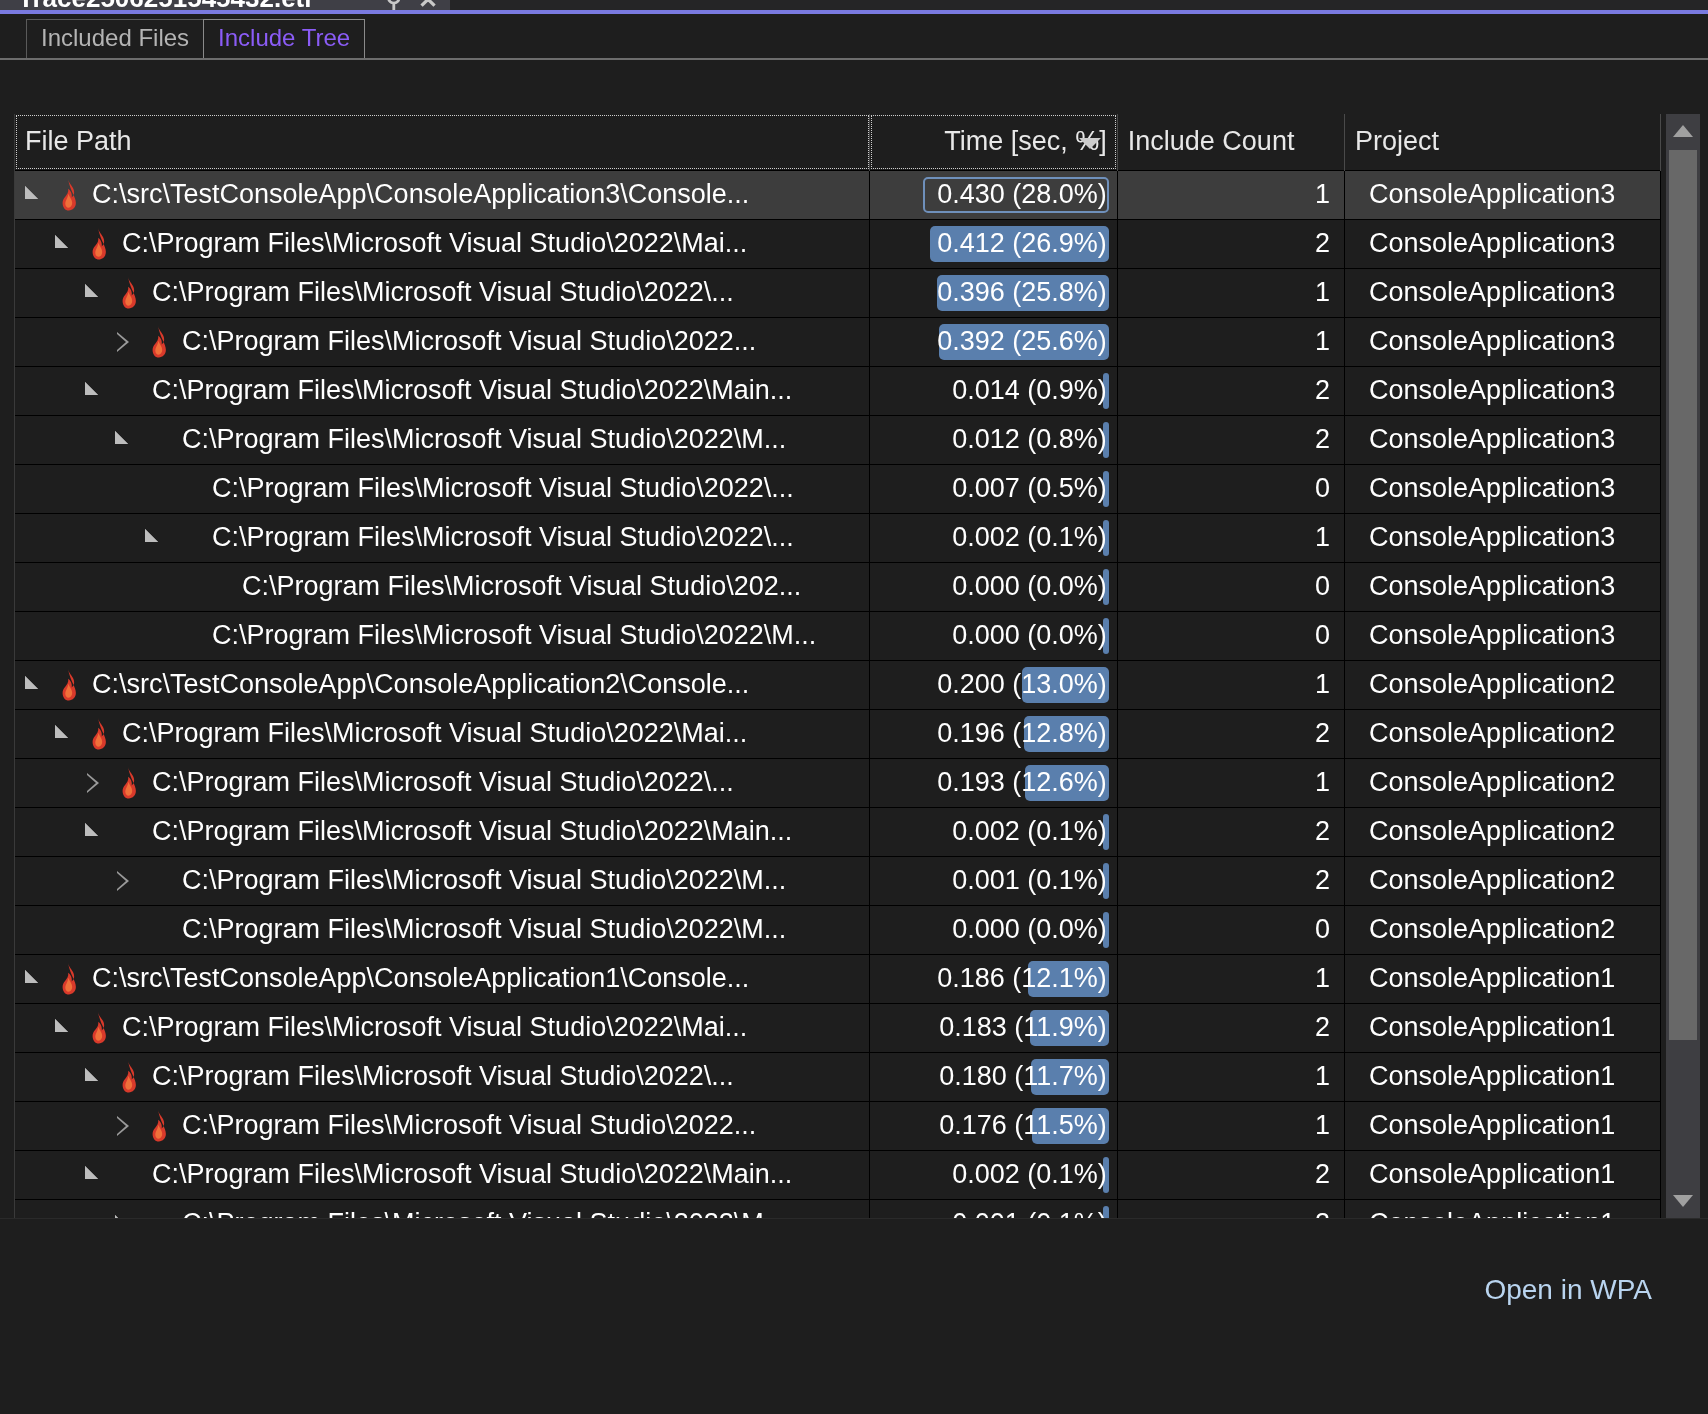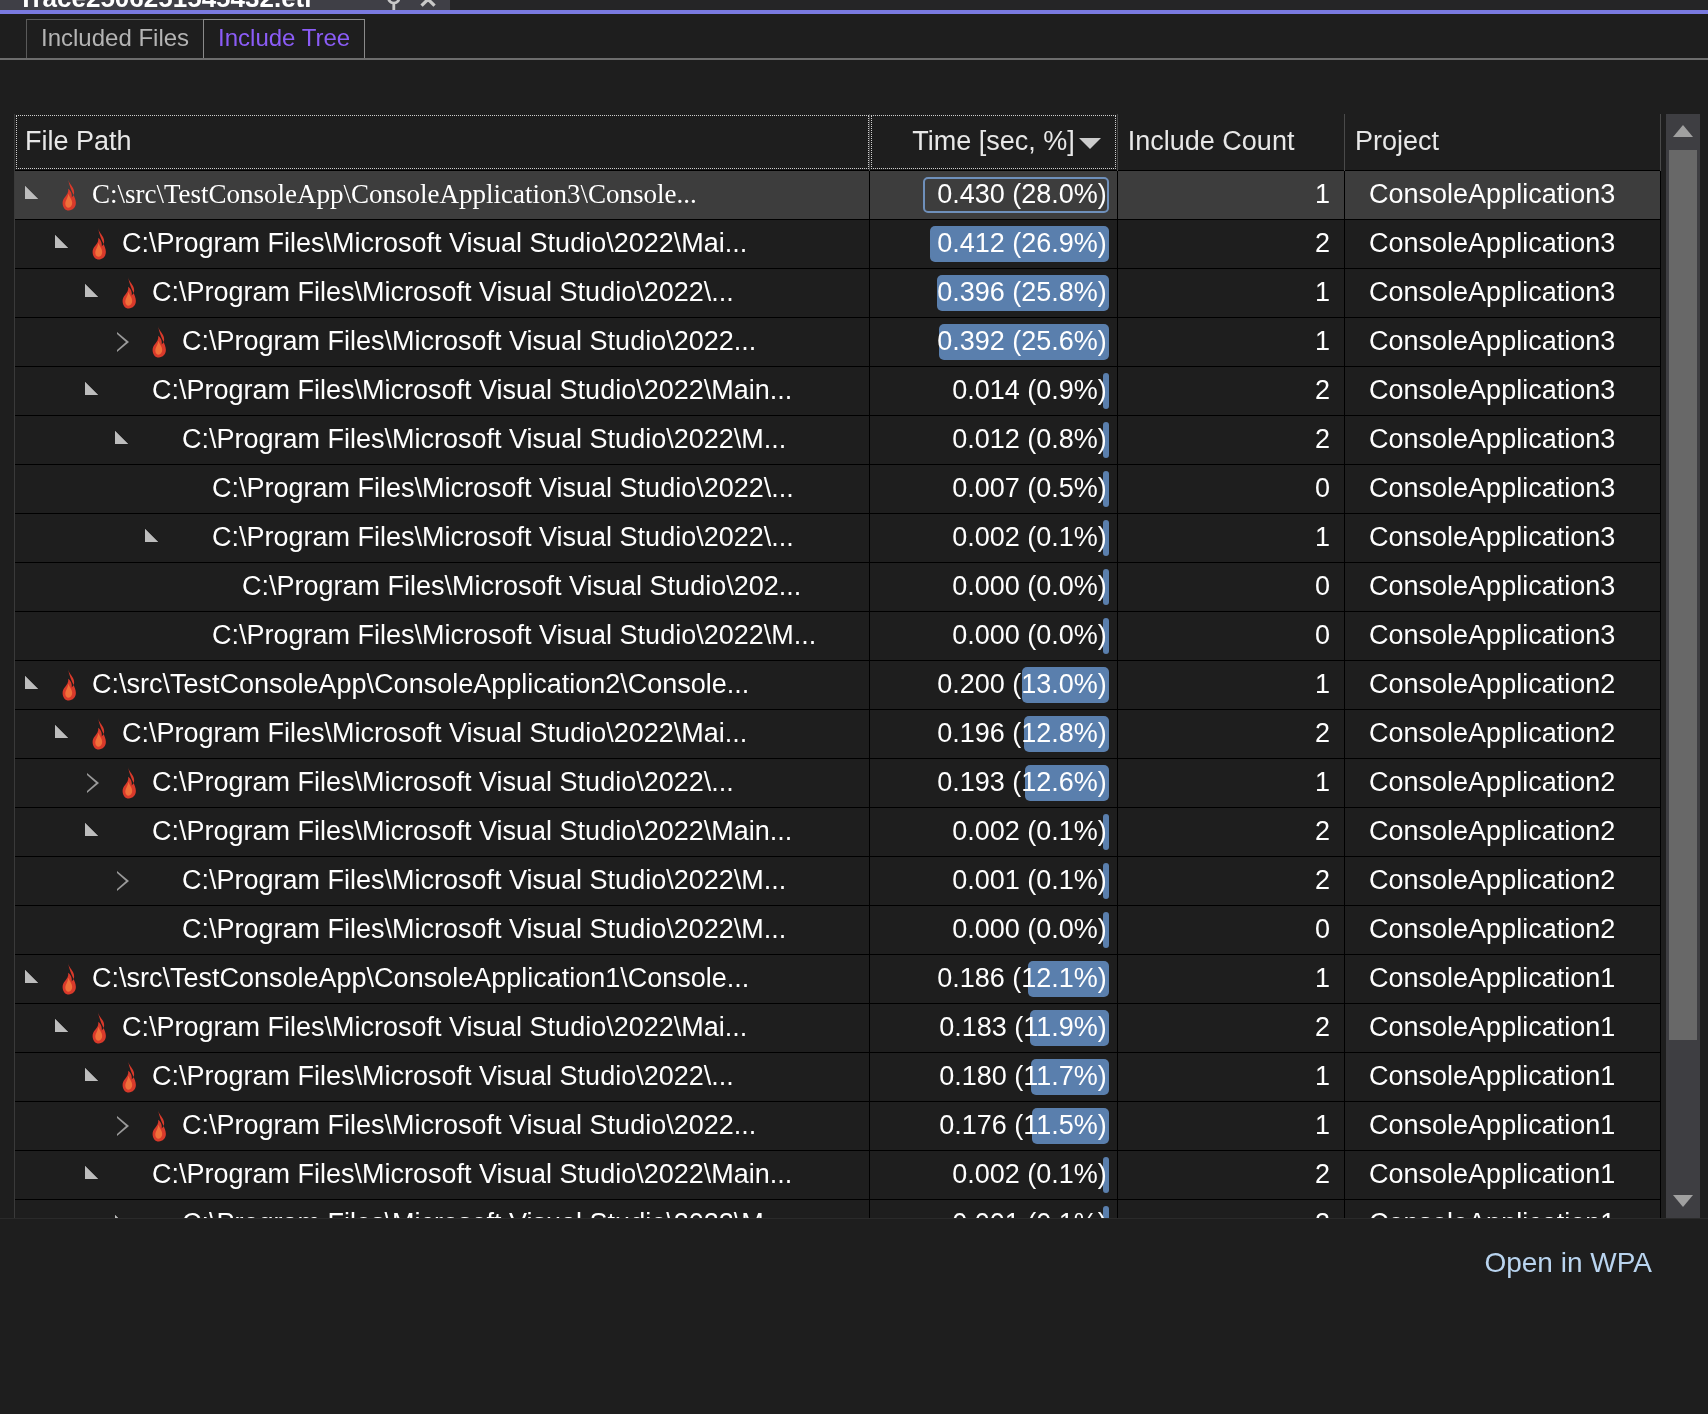--- a/index.html
+++ b/index.html
@@ -134,21 +134,21 @@
     padding: 0 10px;
     border-right: 1px solid #4a4a4a;
     vertical-align: middle;
     position: relative;
   }
   thead th.hdr-path {
     outline: 1px dotted #cfcfcf;
     outline-offset: -2px;
   }
   thead th.hdr-time {
-    text-align: center;
+    text-align: right;
     outline: 1px dotted #cfcfcf;
     outline-offset: -2px;
   }
   .sortcaret {
     position: absolute;
     right: 16px; top: 50%;
     margin-top: -4px;
     width: 0; height: 0;
     border-left: 11px solid transparent;
     border-right: 11px solid transparent;
@@ -280,21 +280,21 @@
     width: 28px; height: 890px;
     background: #686868;
   }
 
   
   #footer {
     position: relative;
     height: 88px;
     background: #1e1e1e;
     display: flex;
-    align-items: center;
+    align-items: flex-end;
     justify-content: flex-end;
     padding-right: 56px;
     border-top: 1px solid #2a2a2a;
   }
   #wpa-link {
     color: #b9d4ef;
     font-size: 28px;
     text-decoration: none;
     cursor: pointer;
   }
@@ -345,21 +345,21 @@
             <span>Include Count</span>
           </th>
           <th>
             <span>Project</span>
           </th>
         </tr>
       </thead>
       <tbody id="grid-body">
           <tr class="selected">
             <td class="cell-path">
-              <div class="pathinner" style="padding-left: 0px; font-family: Liberation Serif, serif;">
+              <div class="pathinner" style="padding-left: 0px;">
                 <span class="expander expanded"></span>
                 <span class="flame"><svg viewBox="0 0 24 26" width="30" height="32" aria-hidden="true">
                     <path d="M12 0 C13 5 17 6 17 11 C17 13 16 14 15 15 C15.6 12 14 9.5 12.2 8 C12.6 11 11 13 9.6 14.6 C8.4 16 7.6 17.6 7.6 19.4 C7.6 23 9.8 25.6 12.6 25.6 C15.8 25.6 18.4 23 18.4 19.6 C18.4 14 14.4 11.6 12 0 Z" fill="#d93a2b"></path>
                     <path d="M12.4 12 C13.2 15 15.4 16.6 15.4 19.6 C15.4 21.8 14.1 23.4 12.5 23.4 C10.9 23.4 9.8 22 9.8 20.2 C9.8 17.6 11.6 16 12.4 12 Z" fill="#f0703a"></path>
                   </svg></span>
                 <span class="pathtext">C:\src\TestConsoleApp\ConsoleApplication3\Console...</span>
               </div>
             </td>
             <td class="cell-time"><span class="timebar outline" style="width: 186px;"></span><span class="timetext">0.430 (28.0%)</span></td>
             <td class="cell-count"><span>1</span></td>

